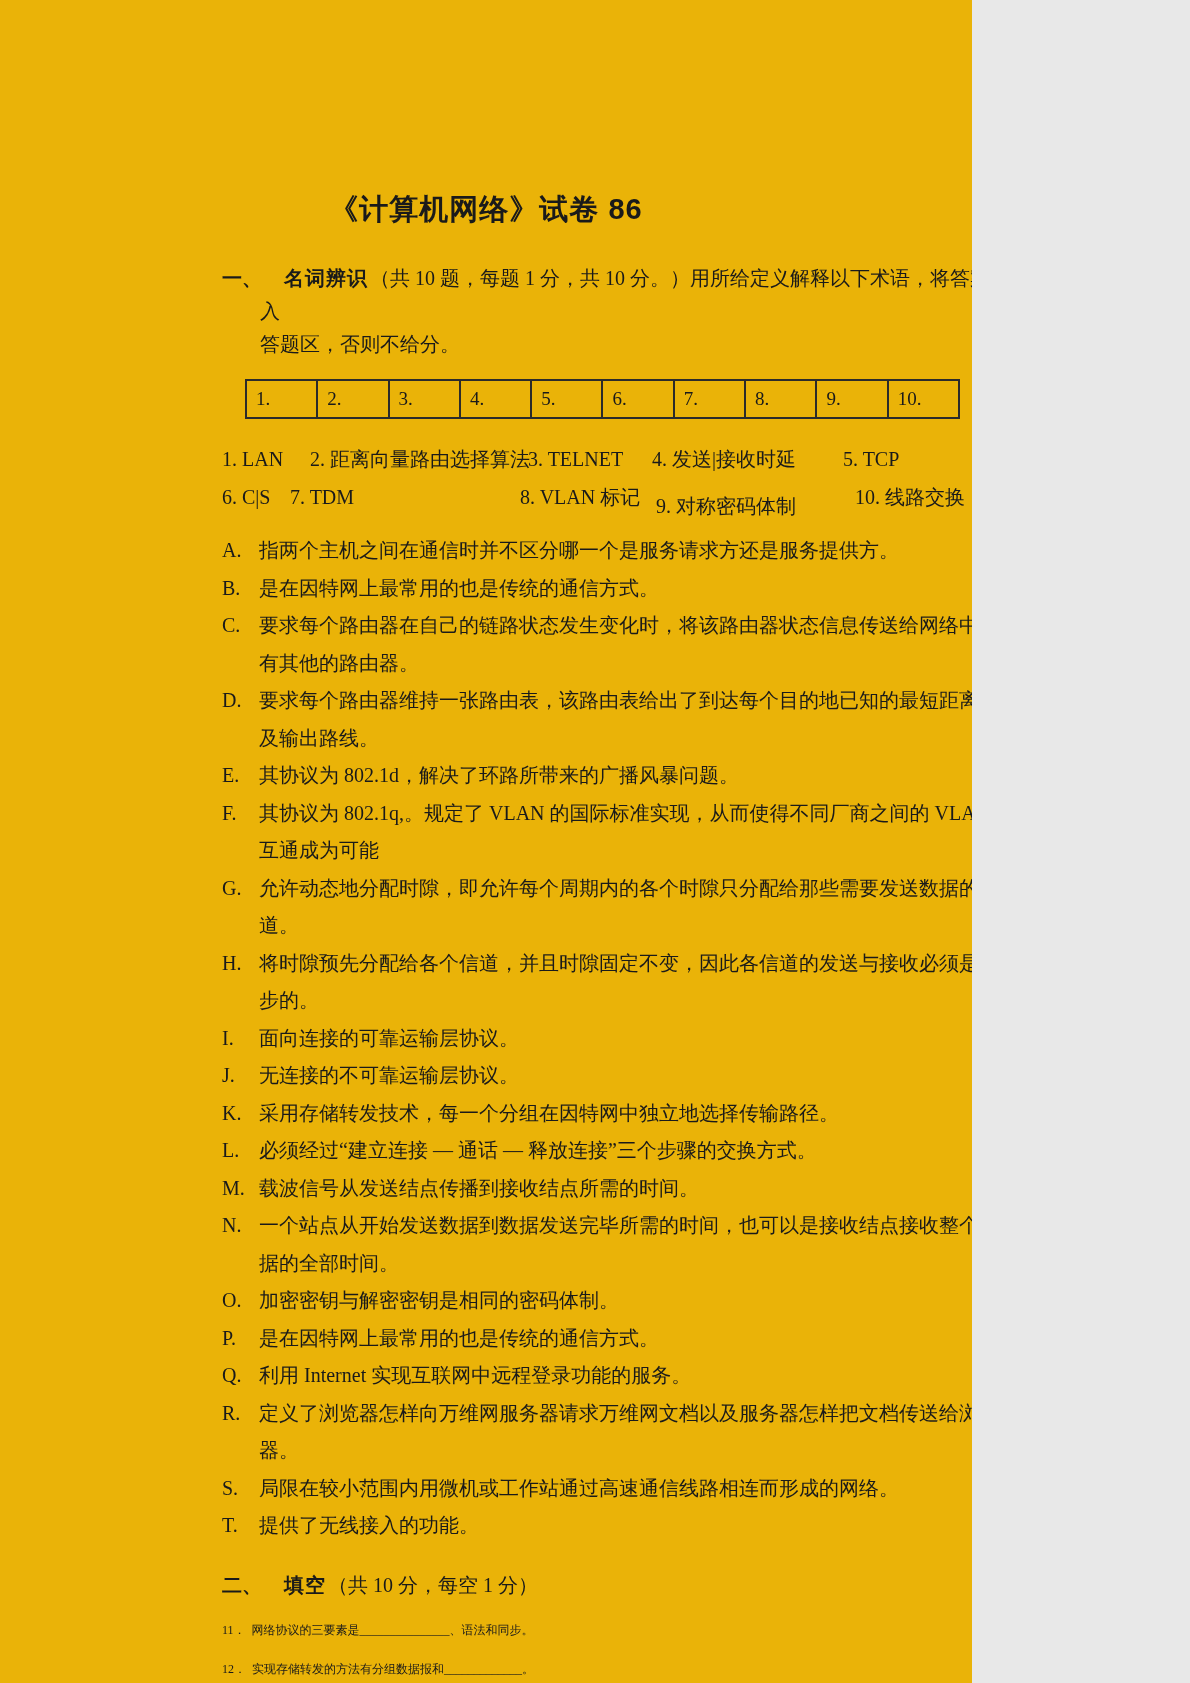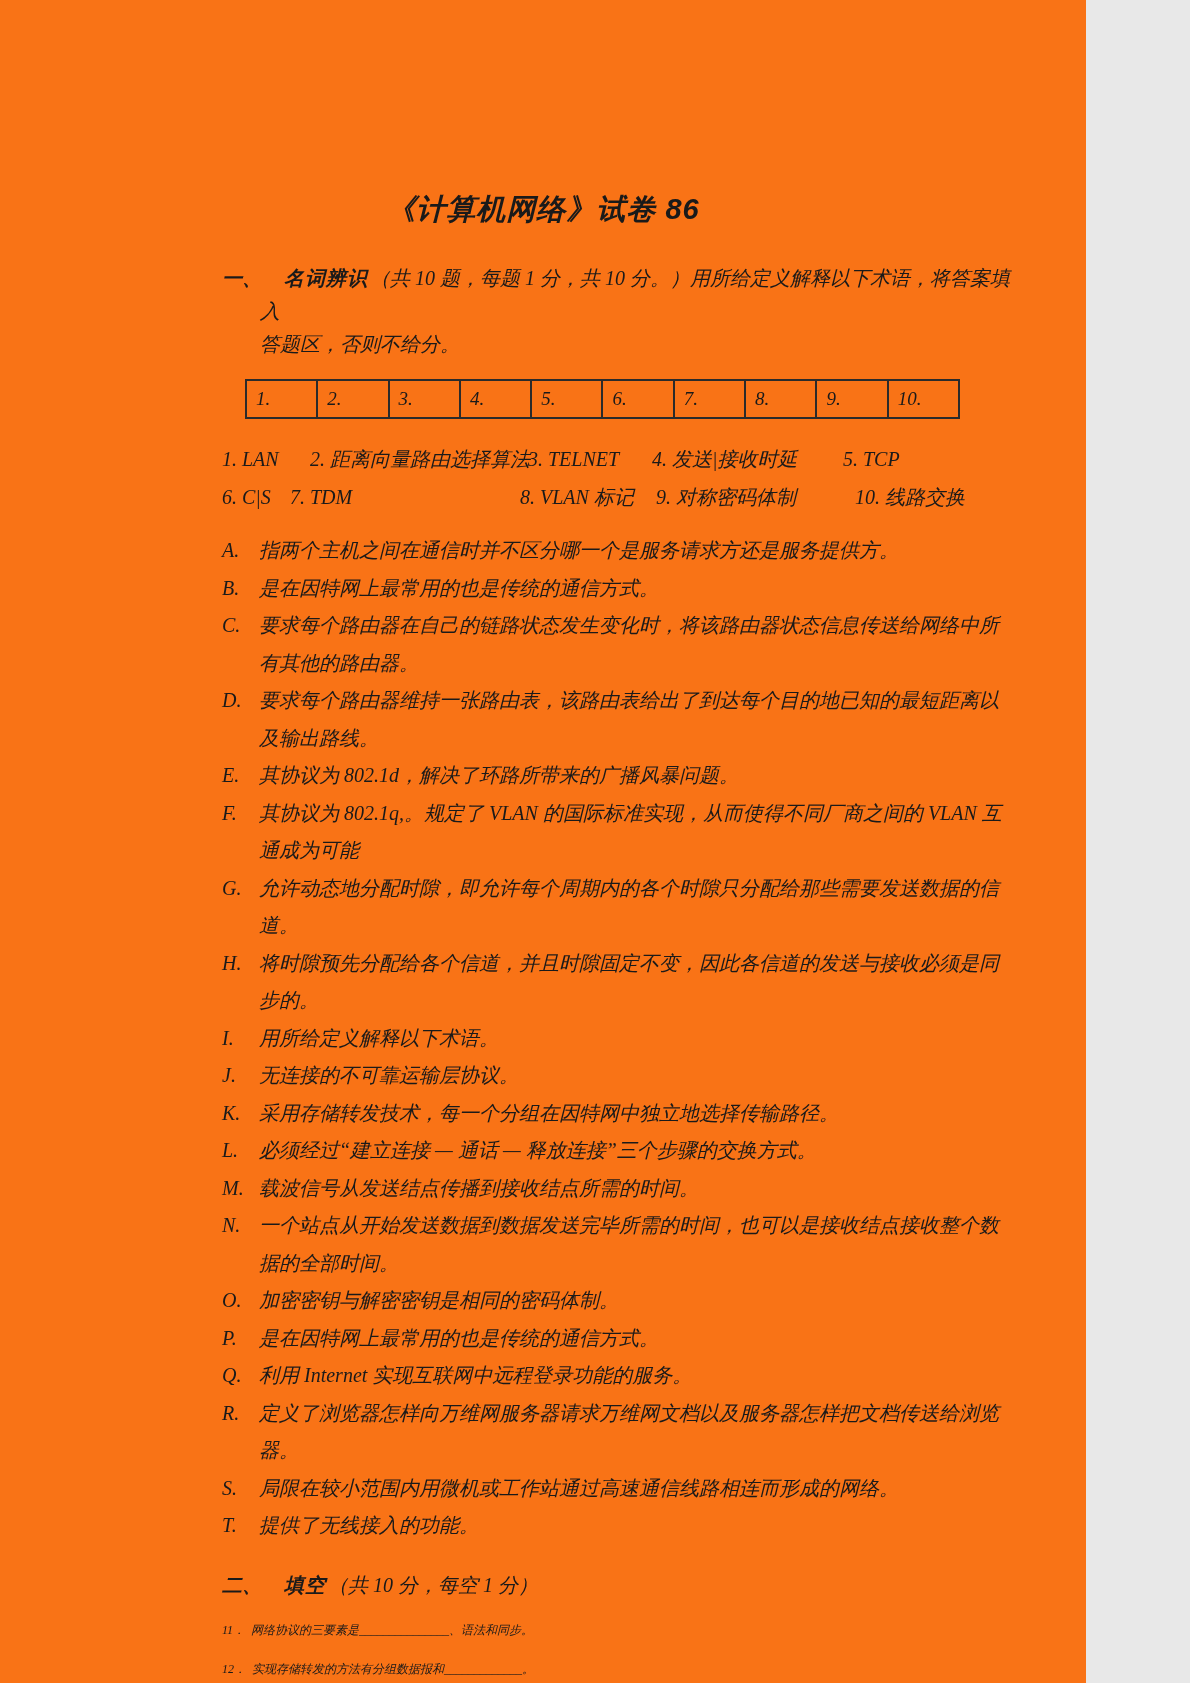--- a/index.html
+++ b/index.html
@@ -1,23 +1,22 @@
 <!DOCTYPE html>
 <html><head>
 <meta charset="utf-8">
 <style>
   html,body { margin:0; padding:0; background:#e8e8e8; }
   .page {
     position:relative;
-    width:1086px; height:1683px;
-    background:#f97316;
+    width:972px; height:1683px;
+    background:#eab308;
     color:#1a1a1a;
     font-family:"Liberation Serif","DejaVu Serif",serif;
     overflow:hidden;
-    font-style:italic;
   }
   .doc-title {
     padding-top:192px;
     text-align:center;
     font-family:"Liberation Sans","DejaVu Sans",sans-serif;
     font-weight:bold;
     font-size:29px;
     line-height:34px;
     letter-spacing:1px;
   }
@@ -93,21 +92,21 @@
         <span class="term" style="left: 0px;">1. LAN</span>
         <span class="term" style="left: 88px;">2. 距离向量路由选择算法</span>
         <span class="term" style="left: 306px;">3. TELNET</span>
         <span class="term" style="left: 430px; text-align: center;">4.  发送|接收时延</span>
         <span class="term" style="left: 621px;">5. TCP</span>
       </div>
     <div class="term-row" id="terms-row2">
         <span class="term" style="left: 0px;">6. C|S</span>
         <span class="term" style="left: 68px;">7. TDM</span>
         <span class="term" style="left: 298px;">8. VLAN 标记</span>
-        <span class="term" style="left: 434px;">9. 对称密码体制</span>
+        <span class="term" style="left: 434px; margin-top: 9px;">9. 对称密码体制</span>
         <span class="term" style="left: 633px;">10. 线路交换</span>
       </div>
 
     <div class="definitions" id="definitions">
         <div class="def-item">
           <span class="def-label">A.</span>
           <span class="def-text">指两个主机之间在通信时并不区分哪一个是服务请求方还是服务提供方。</span>
         </div>
         <div class="def-item">
           <span class="def-label">B.</span>
@@ -132,21 +131,21 @@
         <div class="def-item">
           <span class="def-label">G.</span>
           <span class="def-text">允许动态地分配时隙，即允许每个周期内的各个时隙只分配给那些需要发送数据的信道。</span>
         </div>
         <div class="def-item">
           <span class="def-label">H.</span>
           <span class="def-text">将时隙预先分配给各个信道，并且时隙固定不变，因此各信道的发送与接收必须是同步的。</span>
         </div>
         <div class="def-item">
           <span class="def-label">I.</span>
-          <span class="def-text">用所给定义解释以下术语。</span>
+          <span class="def-text">面向连接的可靠运输层协议。</span>
         </div>
         <div class="def-item">
           <span class="def-label">J.</span>
           <span class="def-text">无连接的不可靠运输层协议。</span>
         </div>
         <div class="def-item">
           <span class="def-label">K.</span>
           <span class="def-text">采用存储转发技术，每一个分组在因特网中独立地选择传输路径。</span>
         </div>
         <div class="def-item">

